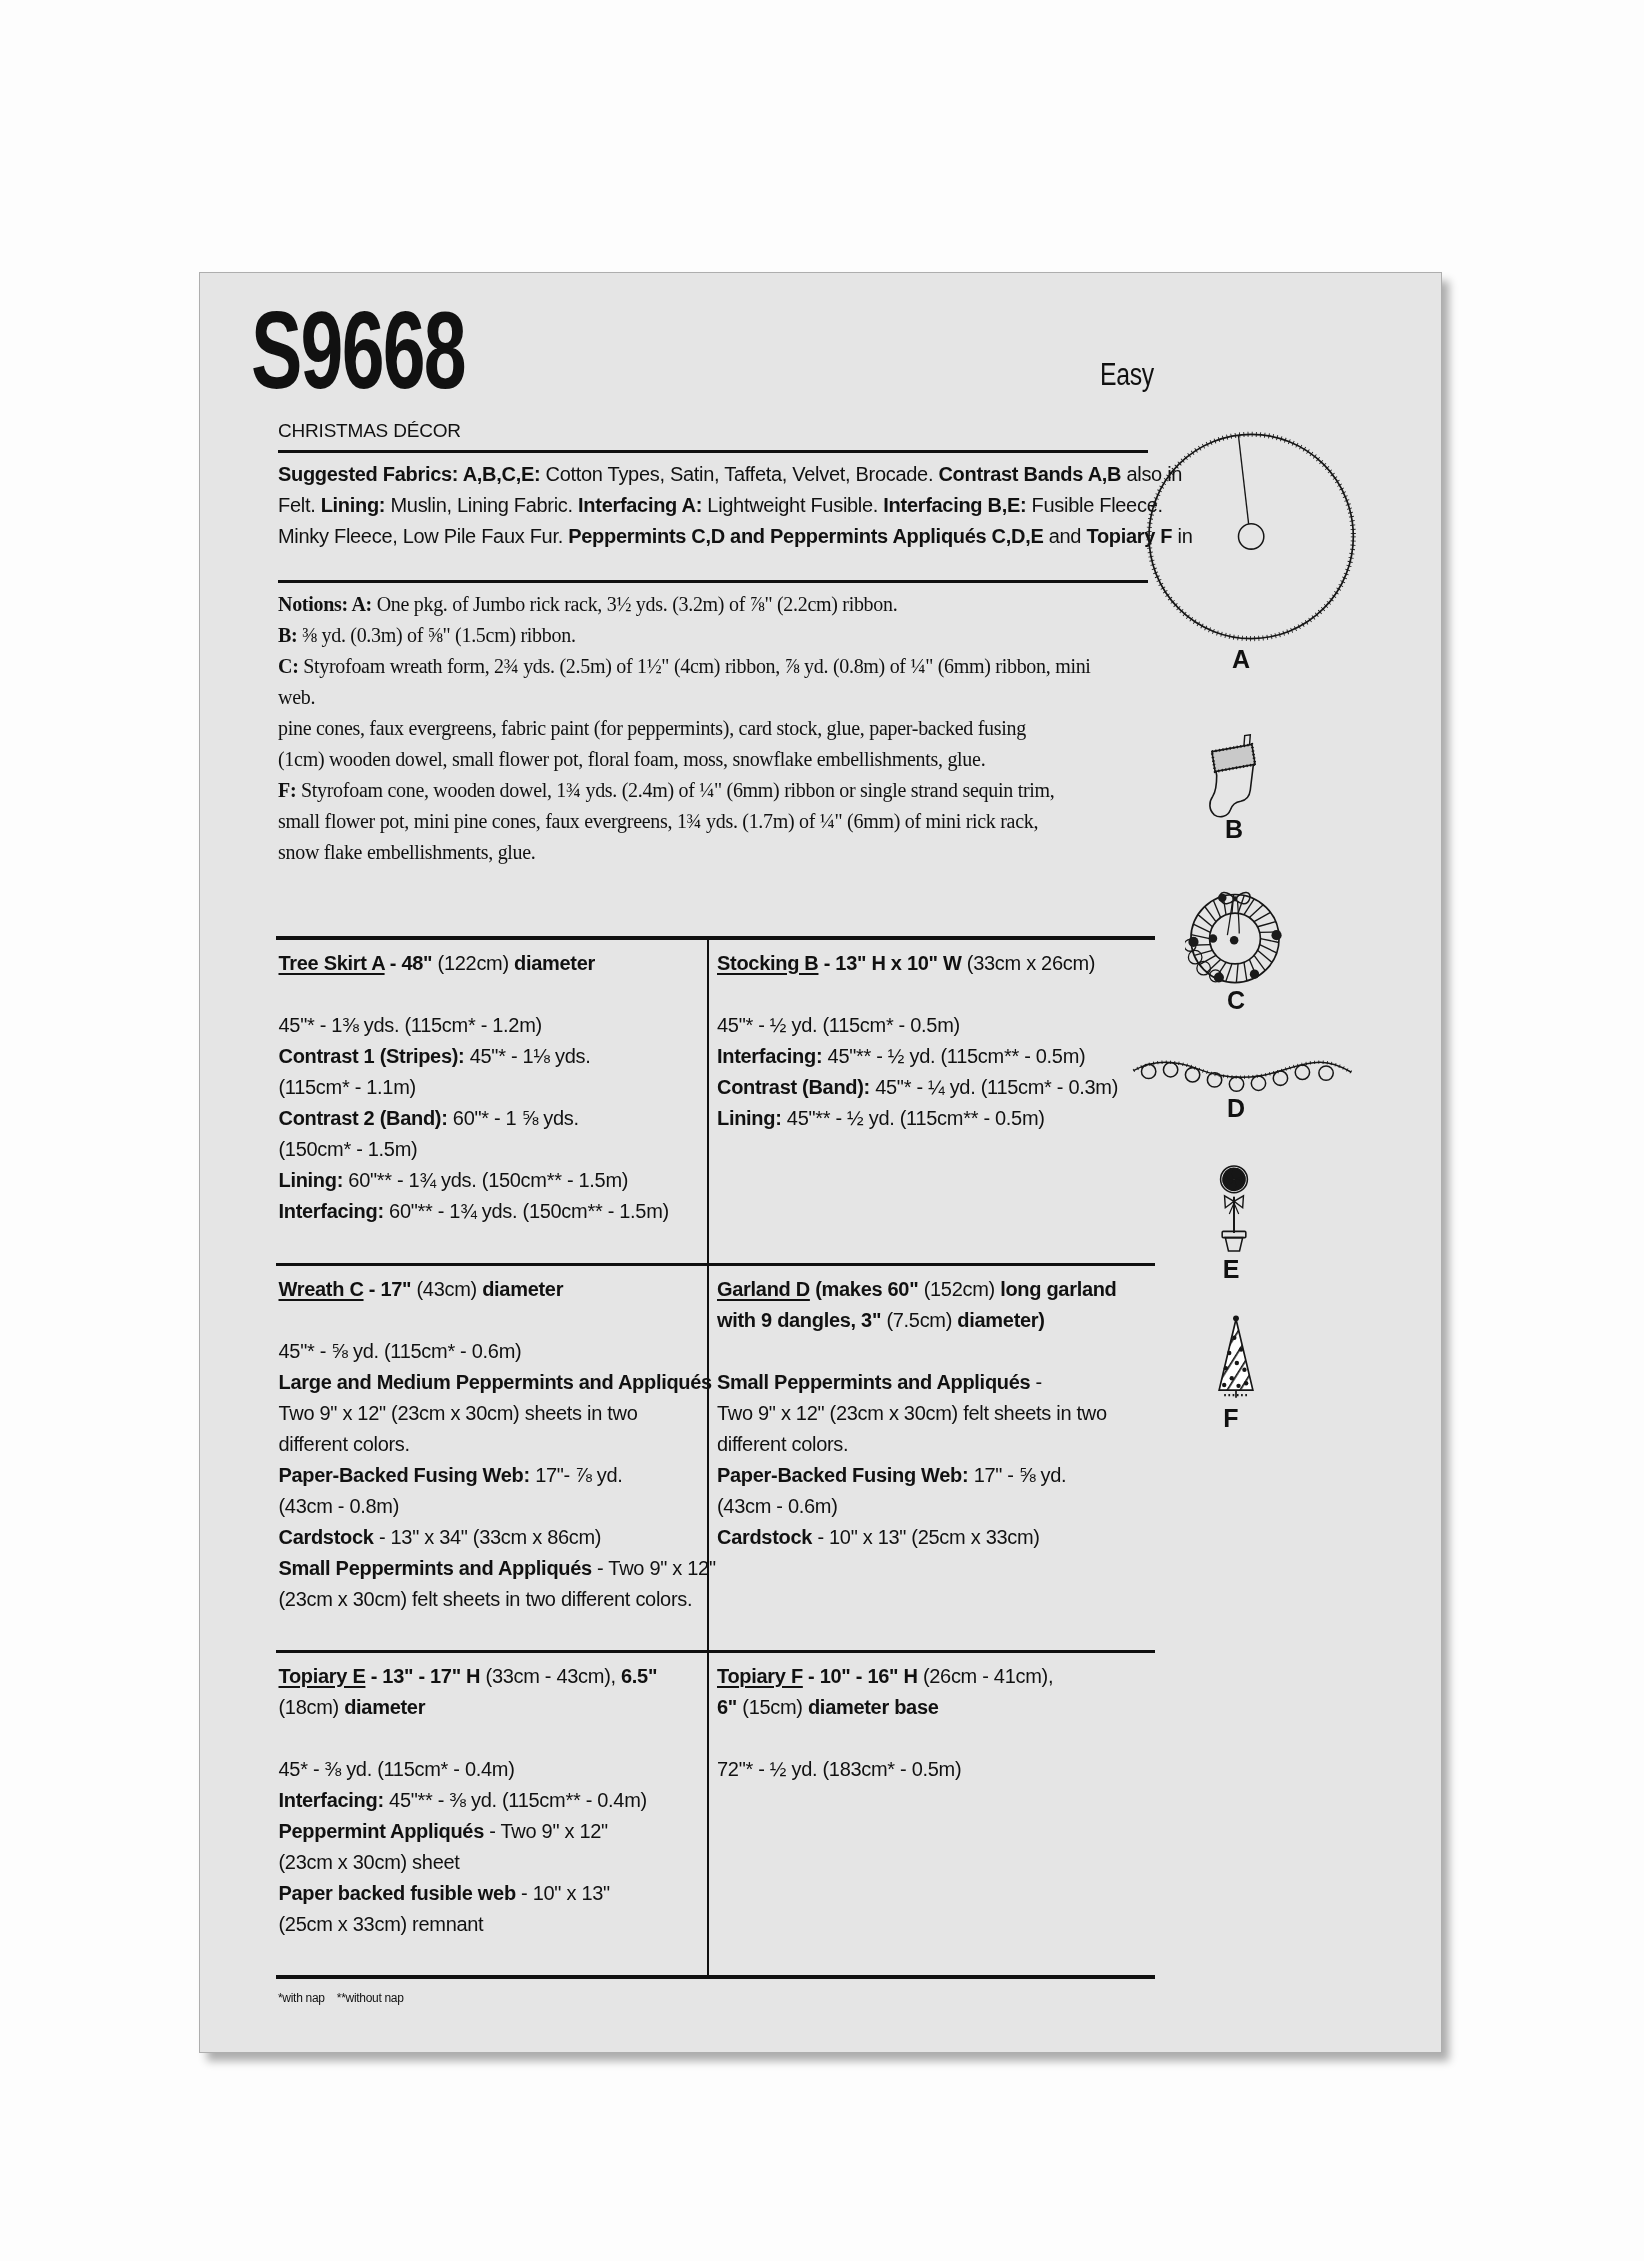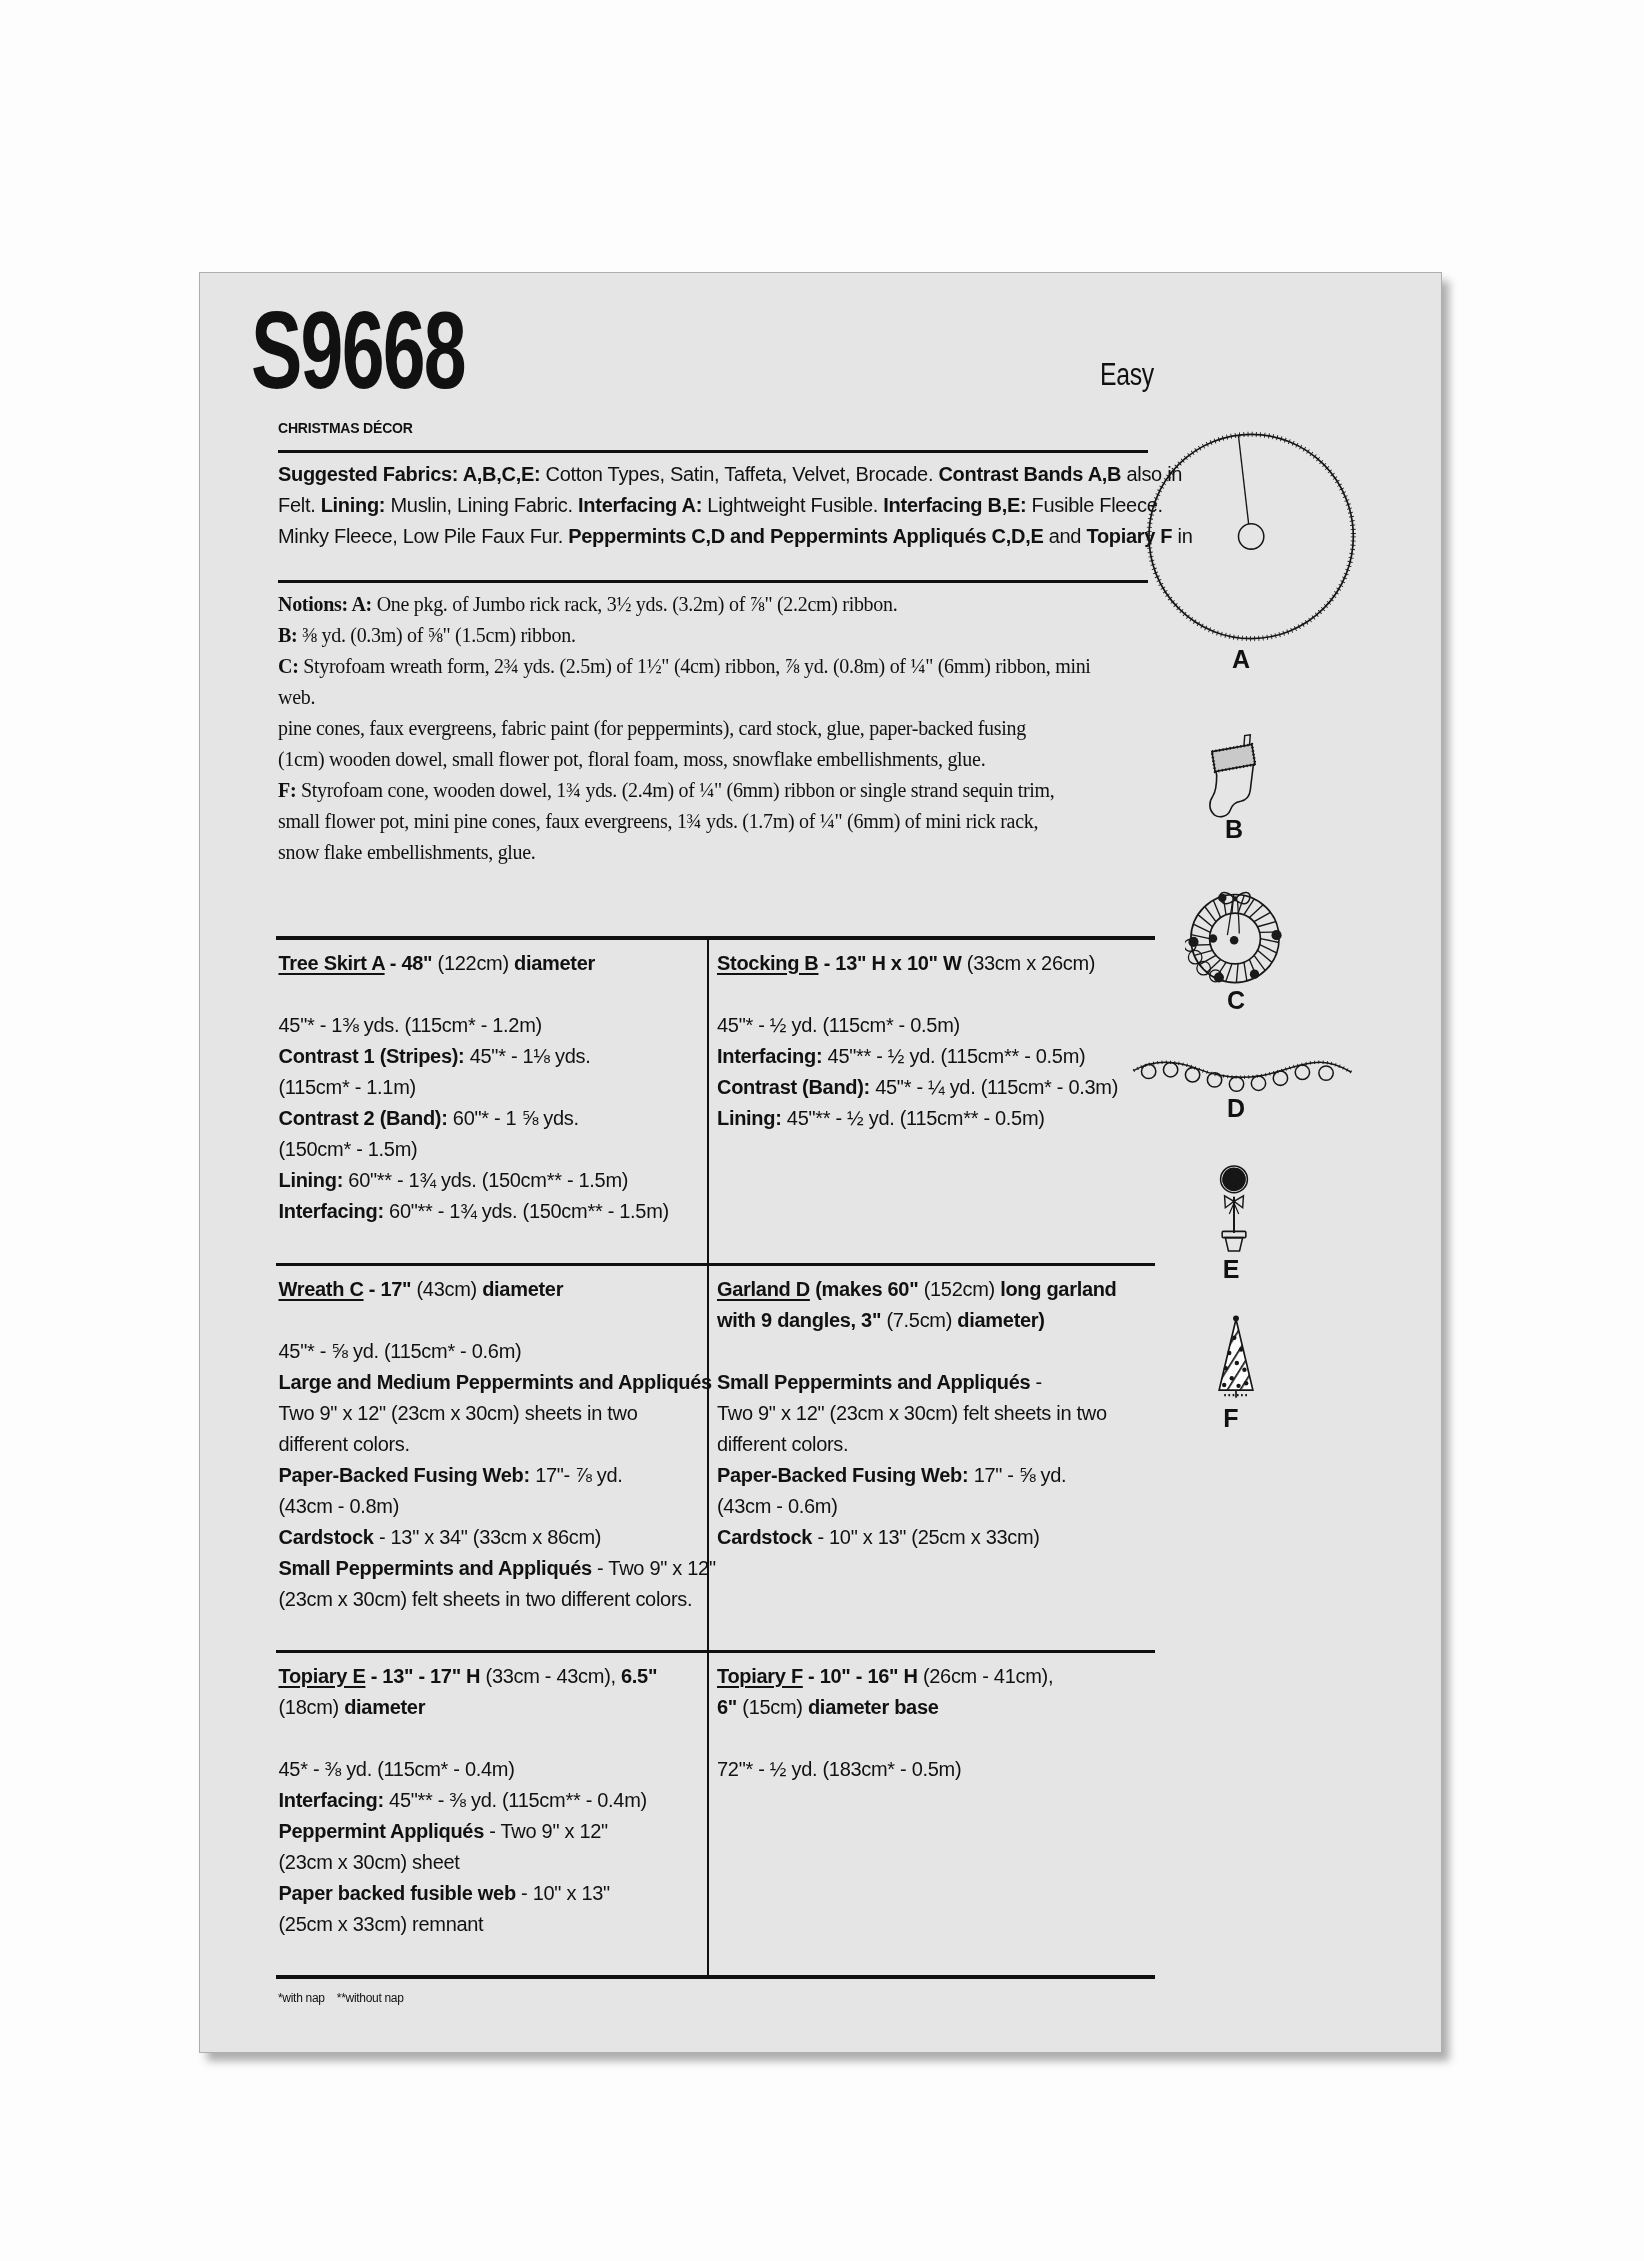--- a/index.html
+++ b/index.html
@@ -22,21 +22,21 @@
     font-size:110px;font-weight:800;line-height:110px;letter-spacing:-2.5px;
     transform:scaleX(0.70);transform-origin:0 0;white-space:pre;
   }
   .difficulty{
     position:absolute;left:900px;top:85px;
     font-size:31px;font-weight:400;line-height:34px;letter-spacing:-0.4px;
     transform:scaleX(0.80);transform-origin:0 0;white-space:pre;
   }
   .category{
     position:absolute;left:78px;top:147px;
-    font-size:14px;font-weight:700;letter-spacing:-0.2px;white-space:pre;
+    font-size:19px;font-weight:400;letter-spacing:-0.2px;white-space:pre;
   }
   .rule{position:absolute;left:78px;width:870px;height:3.4px;background:#101010;}
   .rule1{top:177px;}
   .rule2{top:307px;}
   .textblock{position:absolute;}
   .textblock .line{white-space:pre;font-size:20px;line-height:31px;letter-spacing:-0.3px;}
   .fabrics{left:78px;top:186px;}
   .notions{left:78px;top:316px;font-family:Liberation Serif, serif;}
   .b{font-weight:700;}
   .u{text-decoration:underline;text-decoration-thickness:1.7px;text-underline-offset:3.4px;}

